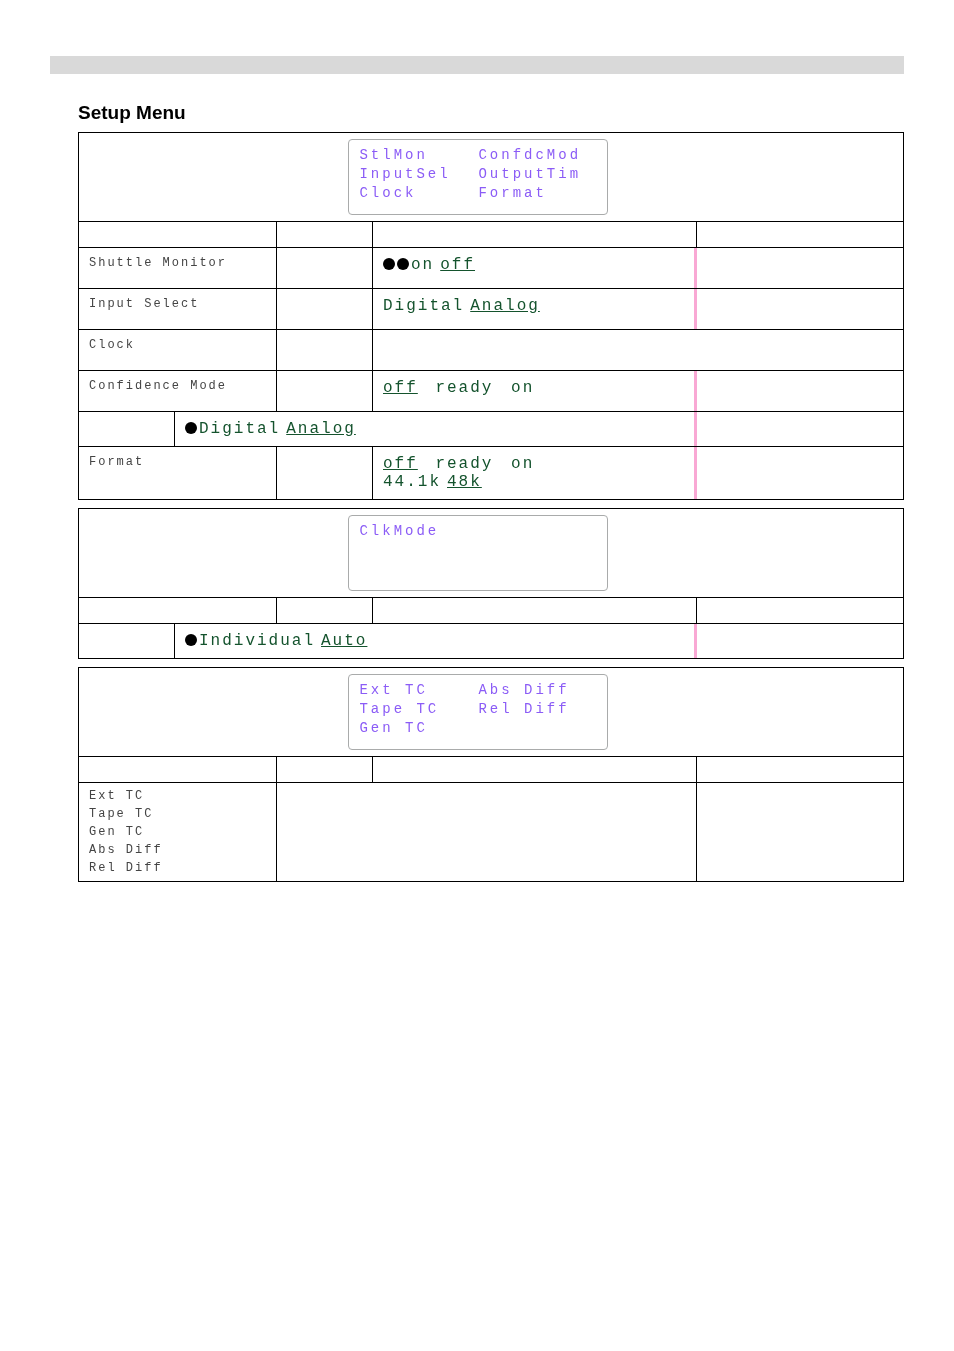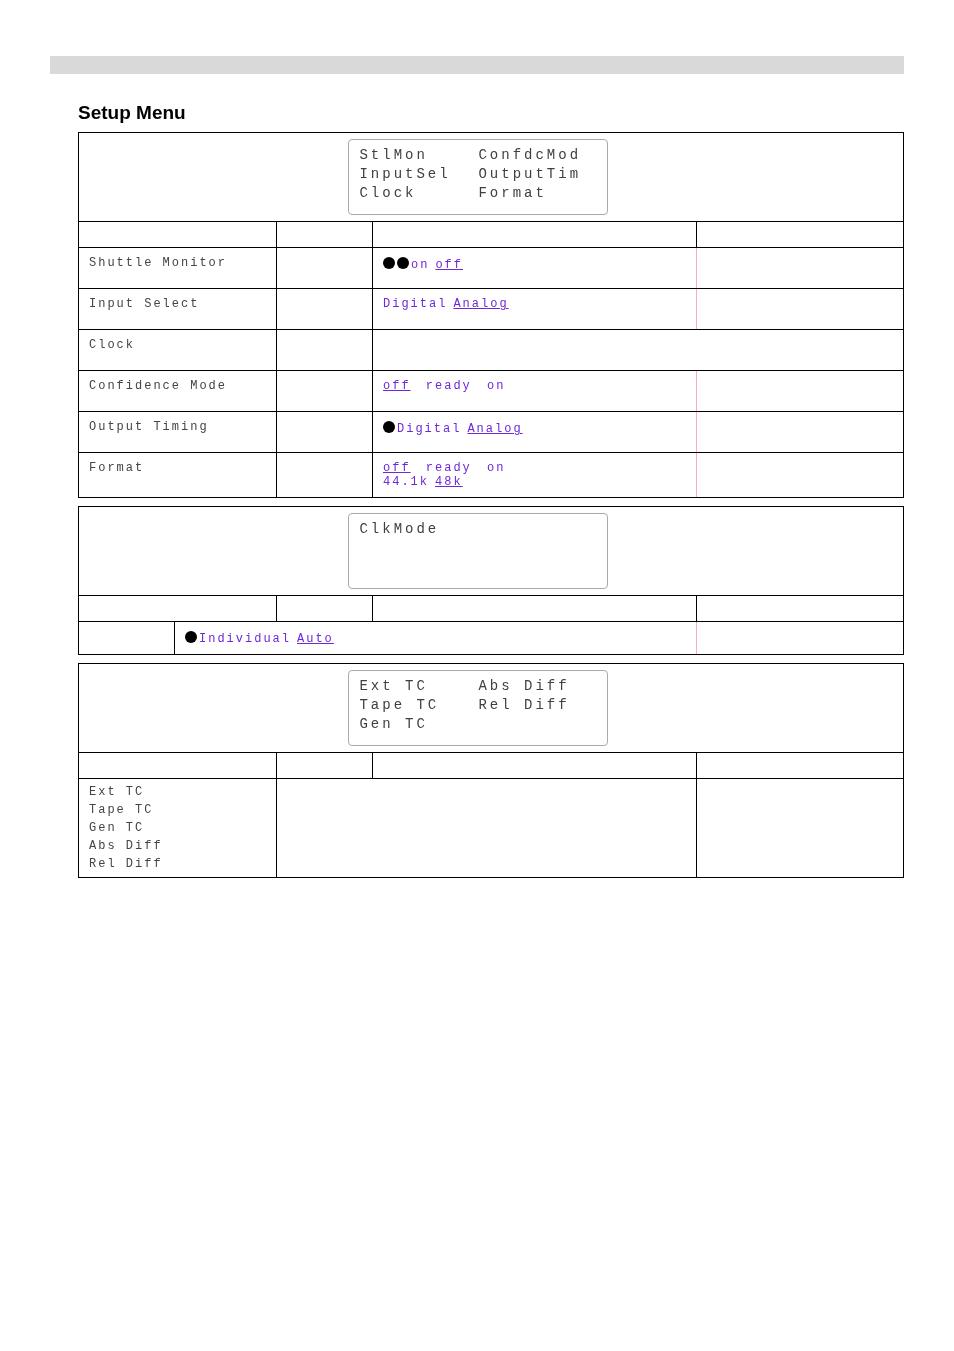--- a/index.html
+++ b/index.html
@@ -40,21 +40,21 @@
   }
   .panel {
     width: 260px;
     border: 1px solid #a9abab;
     border-radius: 4px;
     margin: 6px 0;
     padding: 6px 10px;
     font-family: "Courier New", monospace;
     font-size: 14px;
     letter-spacing: 3px;
-    color: #404040;
+    color: #8b5cf6;
     line-height: 1.35;
     display: flex;
     flex-direction: column;
     justify-content: flex-start;
   }
   .panel-row { display: flex; }
   .panel-cell { flex: 1; white-space: pre; }
   .hdr-right {
     flex: 1.2;
   }
@@ -86,26 +86,26 @@
   }
   .row .c2 {
     width: 96px;
     border-right: 1px solid #000;
     padding: 8px 6px;
     font-size: 15px;
     color:#fff;
   }
   .row .c3 {
     flex: 1;
-    border-right: 1px solid #f9a8d4;
+    border-right: 3px solid #f9a8d4;
     padding: 8px 10px;
     font-family: "Courier New", monospace;
-    font-size: 12px;
+    font-size: 16px;
     letter-spacing: 2px;
-    color: #6d28d9;
+    color: #14532d;
   }
   .row .c4 {
     width: 206px;
     padding: 8px 10px;
     font-size: 15px;
     color:#fff;
   }
   .dot {
     display: inline-block;
     width: 12px;
@@ -176,21 +176,20 @@
           <div class="c2"></div>
           <div class="c4"></div>
         </div>
         <div class="row">
           <div class="c1">Confidence Mode</div>
           <div class="c2"></div>
           <div class="c3"><span class="opts"><span class="u">off</span><span> ready </span><span>on</span></span></div>
           <div class="c4"></div>
         </div>
         <div class="row">
-          <div class="c1">Output Timing</div>
           <div class="c2"></div>
           <div class="c3"><span class="dot"></span><span class="opts"><span>Digital</span><span class="u">Analog</span></span></div>
           <div class="c4"></div>
         </div>
         <div class="row">
           <div class="c1">Format</div>
           <div class="c2"></div>
           <div class="c3"><span class="opts"><span class="u">off</span><span> ready </span><span>on</span></span><br><span class="opts"><span>44.1k</span><span class="u">48k</span></span></div>
           <div class="c4"></div>
         </div>

